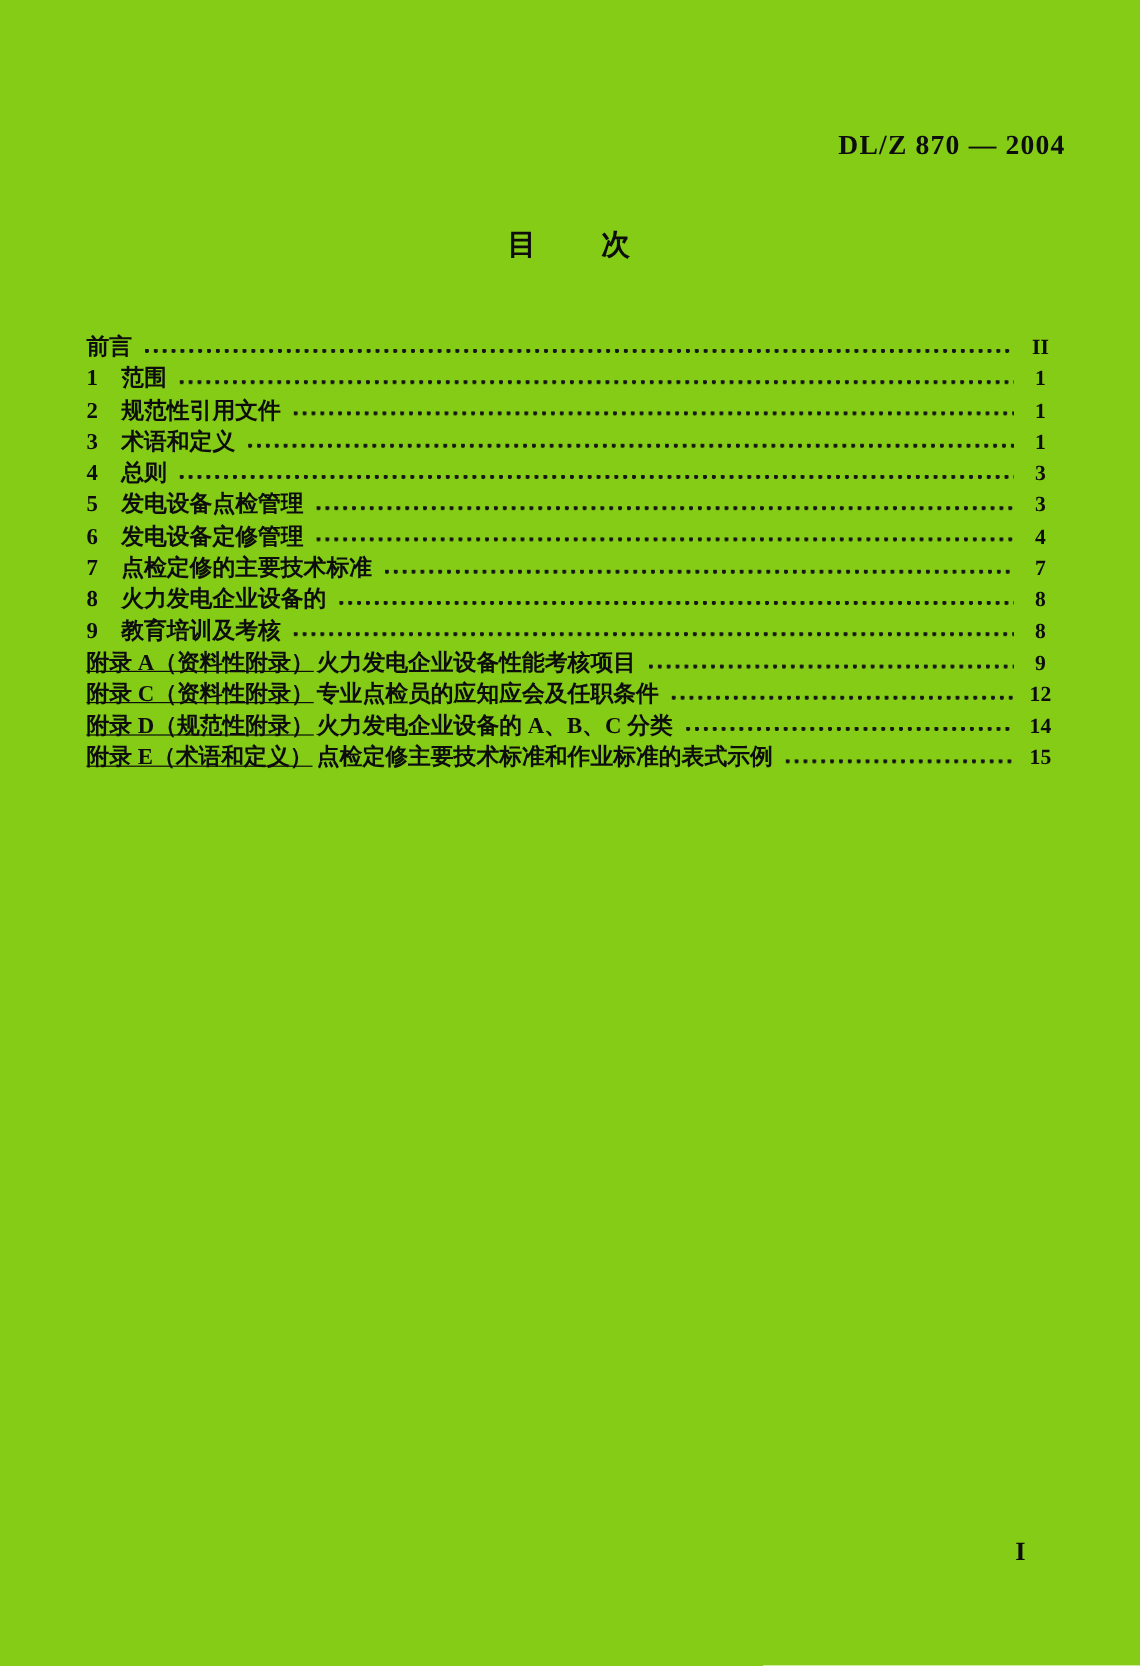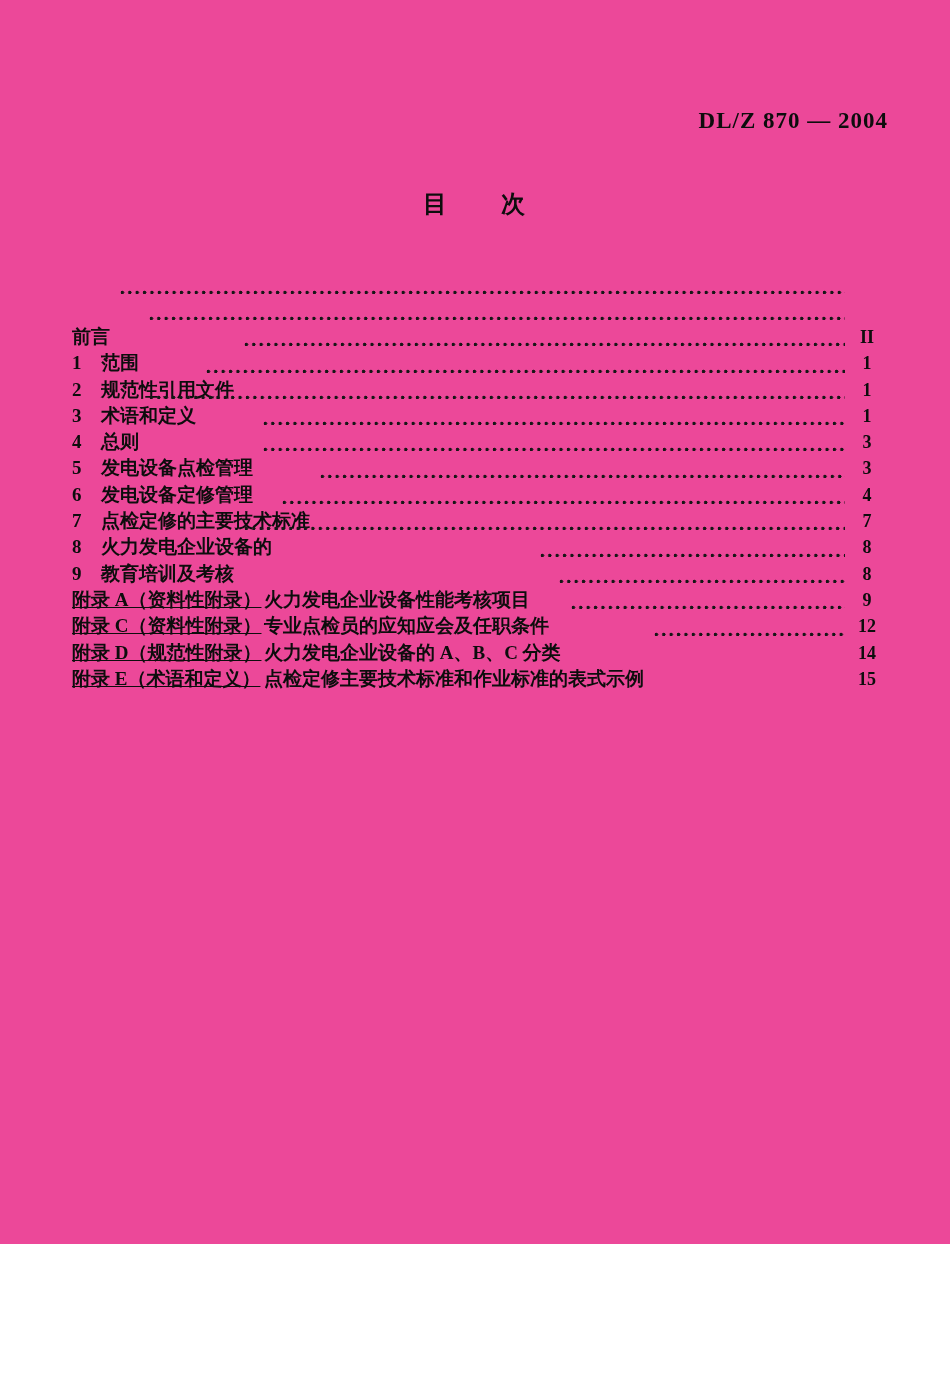--- a/index.html
+++ b/index.html
@@ -1,19 +1,19 @@
 <!DOCTYPE html>
 <html><head>
 <meta charset="utf-8">
 <style>
   html,body{margin:0;padding:0;background:#ffffff;}
   .page{
     position:relative;
-    width:950px;height:1244px;
-    background:#ec4899;
+    width:950px;height:1388px;
+    background:#84cc16;
     font-family:"Liberation Serif","DejaVu Serif",serif;
     color:#0d0d0d;
     overflow:hidden;
   }
   .doc-header{
     position:absolute;
     top:108px;right:62px;
     font-size:23px;
     font-weight:700;
     letter-spacing:1px;
@@ -39,21 +39,21 @@
     align-items:baseline;
     height:26.3px;
     line-height:26.3px;
     font-size:19px;
     font-weight:700;
     white-space:nowrap;
   }
   .toc-prefix{display:inline-block;}
   .prefix-chapter{min-width:29px;}
   .prefix-appendix{min-width:192px;text-decoration:underline;}
-  .toc-label{display:inline-block;margin-top:48px;}
+  .toc-label{display:inline-block;}
   .dots{
     flex:1 1 auto;
     align-self:center;
     position:relative;
     top:3px;
     height:5px;
     margin:0 7px 0 10px;
     background-image:radial-gradient(circle at 2.4px 2.4px,#161616 1.6px,rgba(0,0,0,0) 2px);
     background-size:7.4px 5px;
     background-repeat:repeat-x;

